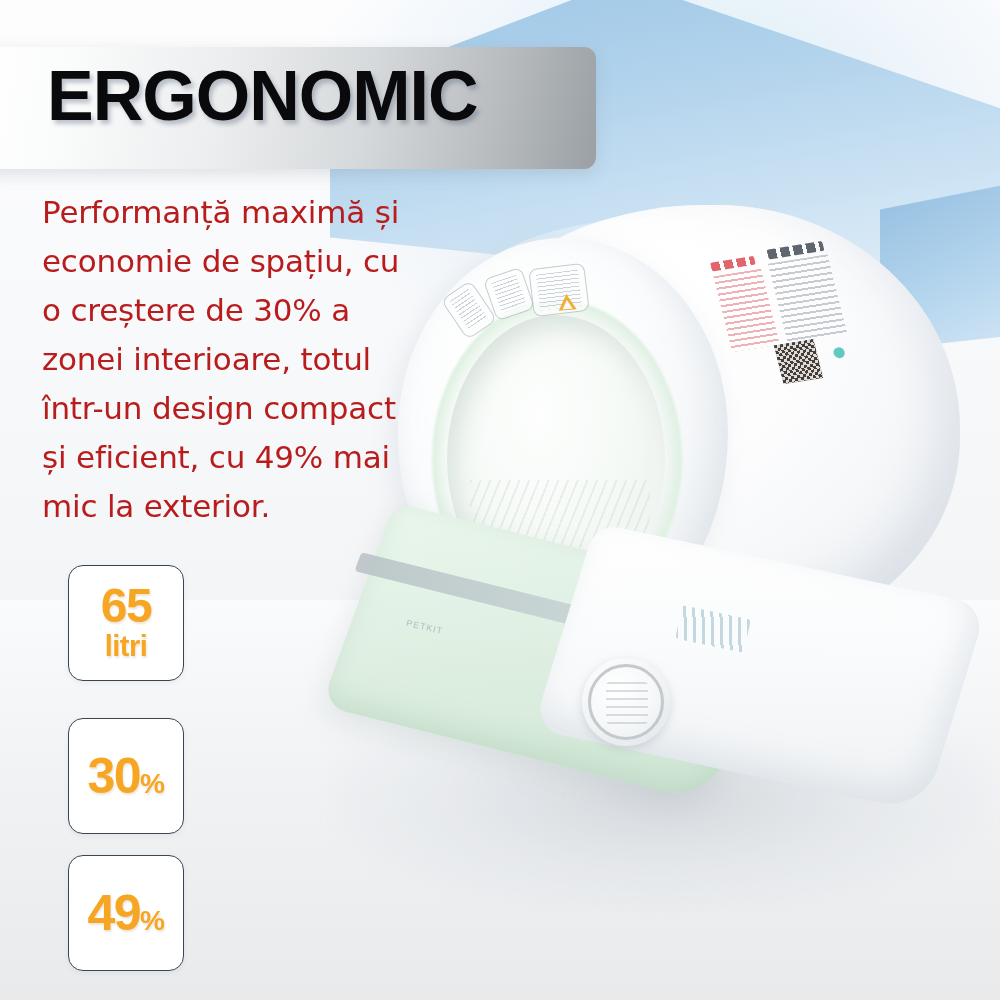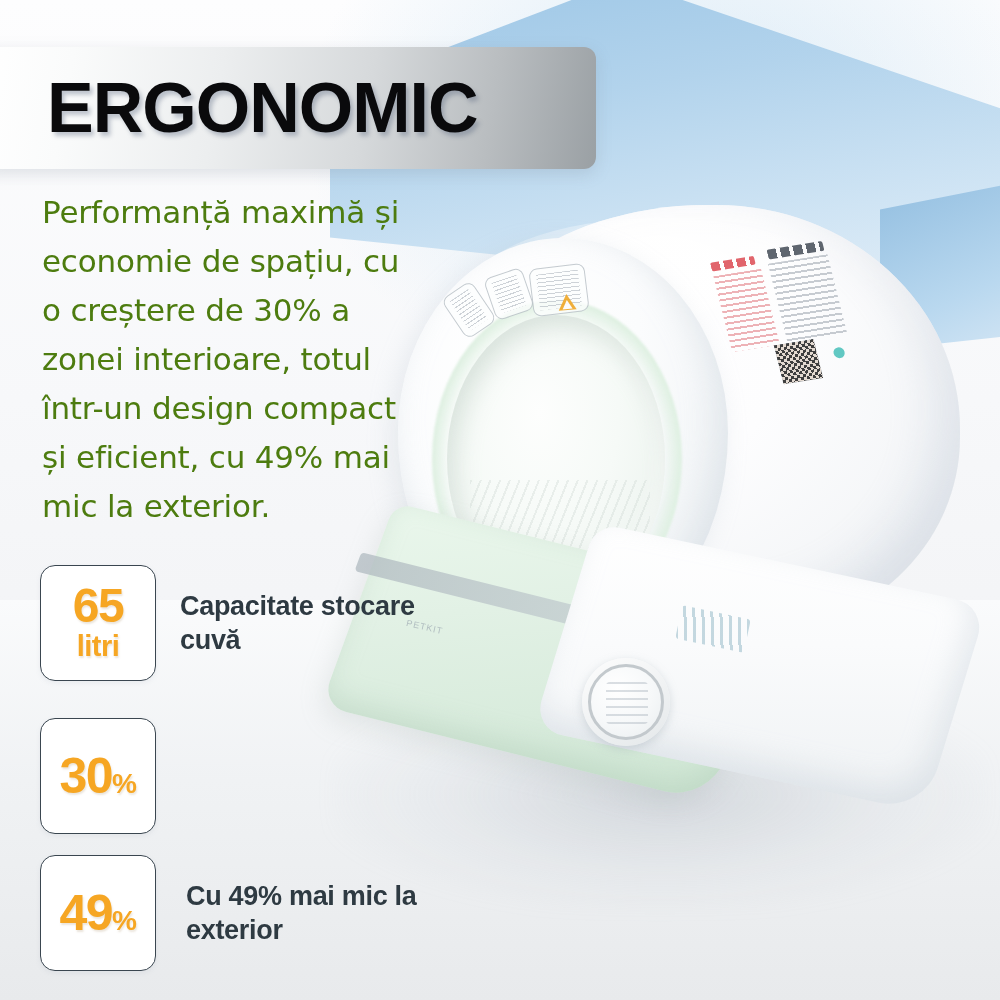--- a/index.html
+++ b/index.html
@@ -284,57 +284,57 @@
     position: absolute;
     left: -14px; top: 47px;
     width: 610px; height: 122px;
     background: linear-gradient(100deg,
       #ffffff 0%, #fafbfb 14%, #eceeef 38%, #d6d9db 62%, #b9bdc0 82%, #9aa0a4 100%);
     border-radius: 0 12px 12px 0;
     box-shadow: 0 5px 16px rgba(120,132,145,.22);
   }
   .title-text {
     position: absolute;
-    left: 47px; top: 68px;
+    left: 47px; top: 56px;
     font-size: 70px;
     font-weight: 700;
     letter-spacing: -1px;
     color: #0a0a0c;
     text-shadow: 3px 4px 4px rgba(80,95,120,.35);
     font-family: "Liberation Sans", sans-serif;
   }
 
   
   .paragraph {
     position: absolute;
     left: 42px; top: 188px;
     width: 372px;
     font-family: "DejaVu Sans", sans-serif;
     font-size: 31px;
     line-height: 49px;
-    color: #4d7c0f;
+    color: #b91c1c;
     letter-spacing: -.2px;
   }
 
   
   .big-volume {
     position: absolute;
     left: 712px; top: 366px;
     font-size: 112px;
     font-weight: 700;
     letter-spacing: -3px;
     color: #13a94c;
     font-family: "Liberation Sans", sans-serif;
     line-height: 1;
   }
 
   
   .feature {
     position: absolute;
-    left: 40px;
+    left: 68px;
     display: flex;
     align-items: center;
     gap: 24px;
   }
   .feature-1 { top: 565px; }
   .feature-2 { top: 718px; }
   .feature-3 { top: 855px; gap: 30px; }
 
   .badge {
     width: 116px;
@@ -447,35 +447,33 @@
   <div class="title-banner"></div>
   <div class="title-text">ERGONOMIC</div>
 
   <div class="paragraph">Performanță maximă și economie de spațiu, cu o creștere de 30% a zonei interioare, totul într-un design compact și eficient, cu 49% mai mic la exterior.</div>
 
   <div class="feature feature-1">
     <div class="badge stacked">
       <div class="badge-value">65</div>
       <div class="badge-unit">litri</div>
     </div>
-    <div class="feature-label">Capacitate stocare cuvă</div>
   </div>
 
   <div class="feature feature-2">
     <div class="badge">
       <div class="badge-value">
         <span>30</span>
           <span class="badge-suffix-small">%</span>
       </div>
     </div>
   </div>
 
   <div class="feature feature-3">
     <div class="badge">
       <div class="badge-value">
         <span>49</span>
           <span class="badge-suffix-small">%</span>
       </div>
     </div>
-    <div class="feature-label">Cu 49% mai mic la exterior</div>
   </div>
 
 </div>
 
 </body></html>

